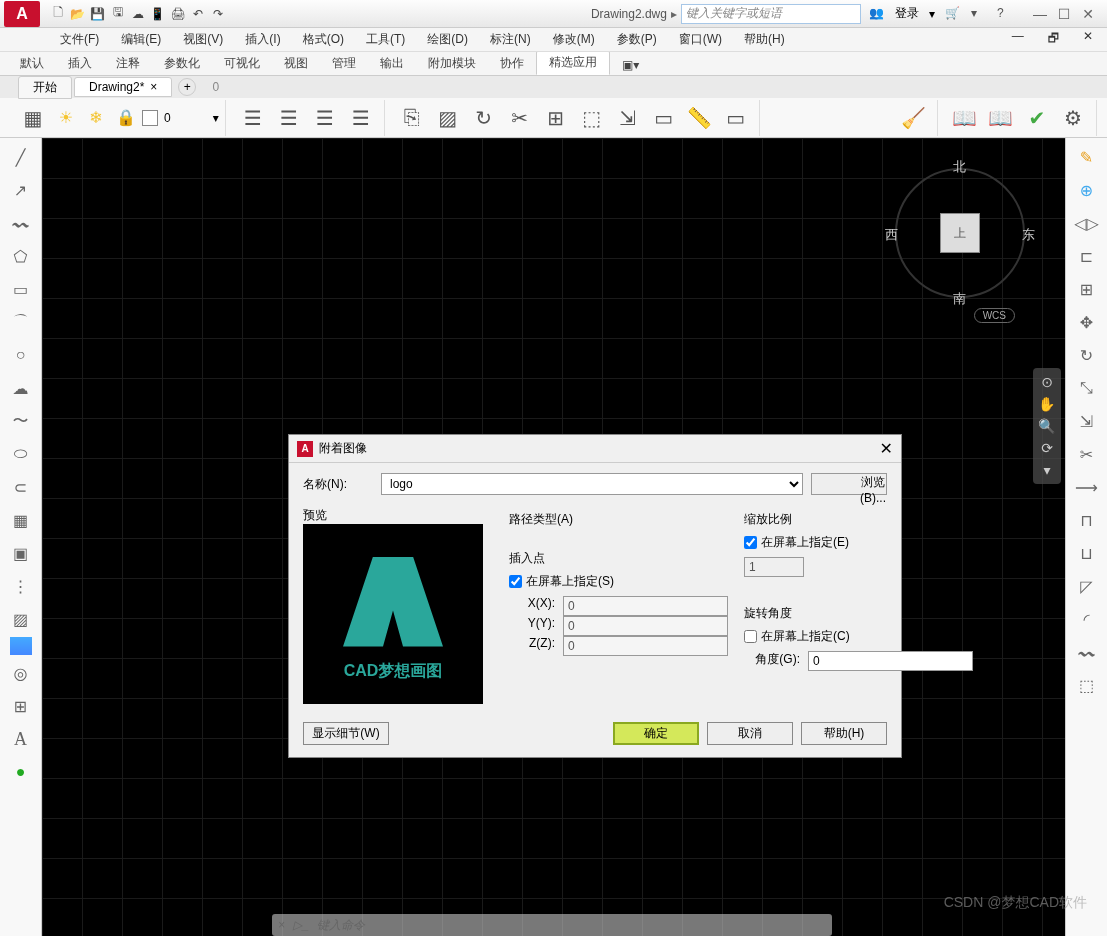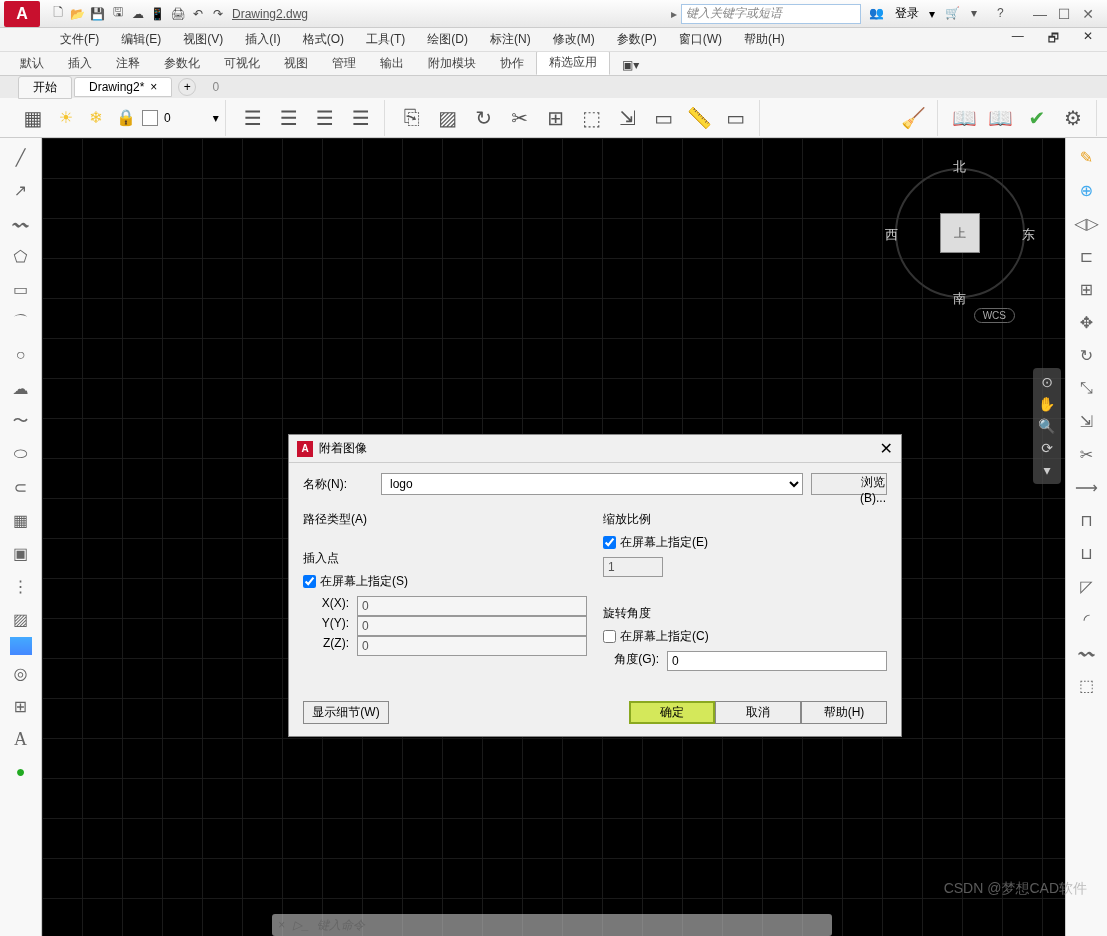--- a/index.html
+++ b/index.html
@@ -3,21 +3,21 @@
 <meta charset="utf-8">
 <style>
 * { margin:0; padding:0; box-sizing:border-box; font-family:"Microsoft YaHei",Arial,sans-serif; font-size:12px; }
 body { width:1107px; height:936px; background:#f0f0f0; overflow:hidden; position:relative; }
 
 
 .titlebar { height:28px; background:linear-gradient(#fdfdfd,#e8e8e8); display:flex; align-items:center; border-bottom:1px solid #ccc; }
 .app-logo { width:36px; height:26px; background:#c8102e; color:#fff; font-weight:bold; font-size:16px; display:flex; align-items:center; justify-content:center; margin:1px 4px; border-radius:2px; }
 .qat { display:flex; gap:4px; align-items:center; padding:0 6px; }
 .qat .ico { width:16px; height:16px; display:flex; align-items:center; justify-content:center; color:#444; cursor:pointer; }
-.title-center { flex:1; text-align:left; color:#555;text-decoration:underline; }
+.title-center { flex:1; text-align:right; color:#555; }
 .search-box { width:180px; height:20px; border:1px solid #a7c7e7; background:#fff; padding:8px 4px; color:#888; font-style:italic; display:flex; align-items:center; }
 .title-right { display:flex; align-items:center; gap:10px; padding:0 8px; }
 .title-right .ico { width:16px; height:16px; color:#555; cursor:pointer; }
 .win-controls { display:flex; gap:6px; padding:0 10px; }
 .win-controls span { width:18px; text-align:center; color:#666; cursor:pointer; font-size:14px; }
 
 
 .menubar { height:24px; background:#f5f5f5; display:flex; align-items:center; padding-left:50px; gap:2px; border-bottom:1px solid #ddd; position:relative; }
 .menubar span { padding:2px 10px; color:#333; cursor:pointer; }
 .menubar .sub-close { position:absolute; right:4px; display:flex; gap:4px; }
@@ -79,25 +79,25 @@
 .preview-box { width:180px; height:180px; background:#000; display:flex; flex-direction:column; align-items:center; justify-content:center; }
 .preview-box .logo-shape { width:120px; height:110px; position:relative; }
 .preview-box .logo-shape::before { content:''; position:absolute; left:10px; top:10px; width:100px; height:90px; background:#2aa79b; clip-path:polygon(30% 0,70% 0,100% 100%,60% 100%,50% 60%,40% 100%,0 100%); }
 .preview-box .logo-text { color:#2aa79b; font-size:16px; font-weight:bold; margin-top:4px; }
 .fld-row { display:flex; align-items:flex-start; gap:8px; margin:0 0; }
 .fld-row label { width:46px; text-align:right; }
 .fld-row input[type=text] { flex:1; height:20px; border:1px solid #999; padding:0 4px; }
 .fld-row input[type=text]:disabled { background:#f5f5f5; }
 select.path { width:100%; height:22px; border:1px solid #999; }
 .cb { display:flex; align-items:center; gap:4px; margin-bottom:6px; }
-.dlg-btns { display:flex; justify-content:flex-end; padding:8px 14px 12px; }
+.dlg-btns { display:flex; justify-content:flex-end; gap:8px; padding:8px 14px 12px; }
 .dlg-btns button { width:86px; height:23px; border:1px solid #888; background:#eee; cursor:pointer; }
 .dlg-btns .ok { background:#d4e85a; border:2px solid #8aa820; }
 .dlg-btns .detail { margin-right:auto; }
-.watermark { position:absolute; right:20px; bottom:38px; color:rgba(150,150,150,.6); font-size:14px; }
+.watermark { position:absolute; right:20px; bottom:24px; color:rgba(150,150,150,.6); font-size:14px; }
 </style>
 </head>
 <body>
 
 <div class="titlebar">
   <div class="app-logo">A</div>
   <div class="qat">
     <span class="ico">🗋</span>
     <span class="ico">📂</span>
     <span class="ico">💾</span>
@@ -266,20 +266,27 @@
         <span>附着图像</span>
         <span class="close">✕</span>
       </div>
       <div class="dlg-body">
         <div class="dlg-row1">
           <span class="lbl">名称(N):</span>
           <select><option>logo</option></select>
           <button class="browse">浏览(B)...</button>
         </div>
         <div class="dlg-cols">
+          <div class="col" style="flex:0 0 190px;">
+            <div class="gtitle">预览</div>
+            <div class="preview-box">
+              <div class="logo-shape"></div>
+              <div class="logo-text">CAD梦想画图</div>
+            </div>
+          </div>
           <div class="col">
             <div class="group noborder">
               <div class="gtitle">路径类型(A)</div>
             </div>
             <div class="group noborder">
               <div class="gtitle">插入点</div>
               <div class="cb">
                   <input type="checkbox" checked="" style="">
                   <span>在屏幕上指定(S)</span>
                 </div>

